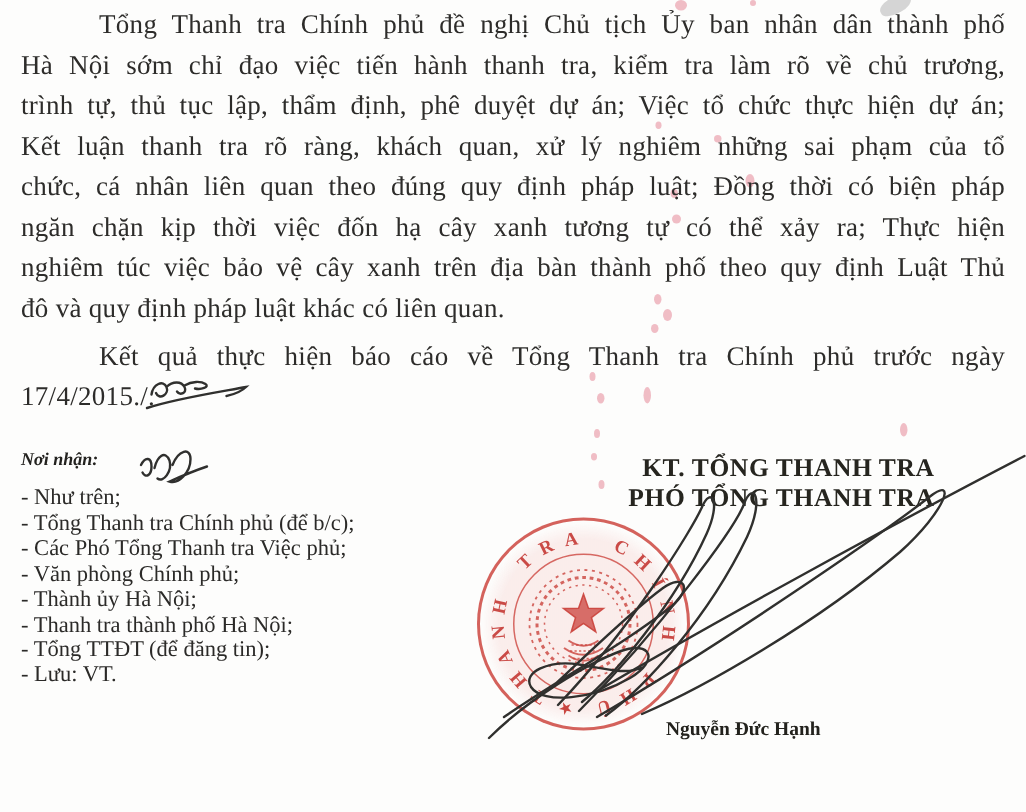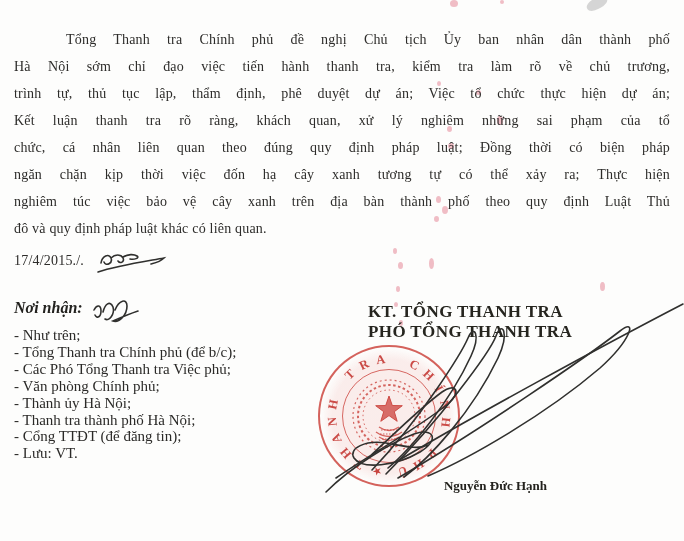--- a/index.html
+++ b/index.html
@@ -4,34 +4,34 @@
 <style>
   html,body { margin:0; padding:0; background:#ffffff; }
   .page {
     position:relative; width:684px; height:541px; overflow:hidden;
     background:#fdfdfc; color:#2d2c2a;
     font-family:"Liberation Serif","DejaVu Serif",serif;
   }
 
   
   .body-text { position:absolute; left:14px; right:14px; top:3px; z-index:2;
-               font-size:14px; line-height:27px; letter-spacing:.2px;margin-top:23px; }
+               font-size:18px; line-height:27px; letter-spacing:.2px; }
   .line { text-align:justify; text-align-last:justify; }
   .line.first { text-indent:52px; }
   .line.end  { text-align-last:left; }
   .para2 { margin-top:5px; }
 
   
   .recipients { position:absolute; left:14px; top:299px; z-index:2; }
-  .recipients-heading { font-weight:bold; font-style:italic; font-size:16px; color:#23221f; }
+  .recipients-heading { font-weight:bold; font-style:italic; font-size:12px; color:#23221f; }
   .recipients-list { margin-top:10px; font-size:15px; line-height:16.9px; color:#2b2a28; }
 
   
   .sign-block { position:absolute; left:368px; top:302px; width:255px; z-index:2;
-                text-align:left; font-weight:bold; font-size:17px; line-height:20px;
+                text-align:right; font-weight:bold; font-size:17px; line-height:20px;
                 color:#26251f; letter-spacing:.4px; }
   .signer-name { position:absolute; left:368px; top:478px; width:255px; z-index:4;
                  text-align:center; font-weight:bold; font-size:13px; color:#23221d; }
 
   
   .seal { position:absolute; left:318px; top:345px; width:142px; height:142px; z-index:3;
           border:2.5px solid rgba(205,70,64,.85); border-radius:50%;
           background:radial-gradient(circle, rgba(232,120,115,.12) 0 58%, rgba(232,120,115,0) 70%);
           box-sizing:border-box; }
   .seal-inner { position:absolute; left:50%; top:50%; width:94px; height:94px;
@@ -68,39 +68,40 @@
       <div class="line first">Tổng Thanh tra Chính phủ đề nghị Chủ tịch Ủy ban nhân dân thành phố</div>
       <div class="line">Hà Nội sớm chỉ đạo việc tiến hành thanh tra, kiểm tra làm rõ về chủ trương,</div>
       <div class="line">trình tự, thủ tục lập, thẩm định, phê duyệt dự án; Việc tổ chức thực hiện dự án;</div>
       <div class="line">Kết luận thanh tra rõ ràng, khách quan, xử lý nghiêm những sai phạm của tổ</div>
       <div class="line">chức, cá nhân liên quan theo đúng quy định pháp luật; Đồng thời có biện pháp</div>
       <div class="line">ngăn chặn kịp thời việc đốn hạ cây xanh tương tự có thể xảy ra; Thực hiện</div>
       <div class="line">nghiêm túc việc bảo vệ cây xanh trên địa bàn thành phố theo quy định Luật Thủ</div>
       <div class="line end">đô và quy định pháp luật khác có liên quan.</div>
     </div>
     <div class="para para2">
+      <div class="line first">Kết quả thực hiện báo cáo về Tổng Thanh tra Chính phủ trước ngày</div>
       <div class="line end">17/4/2015./.</div>
     </div>
   </div>
 
   <svg class="paraph paraph-date" width="72" height="28" viewBox="0 0 72 28">
     <path class="hand" d="M5,14 C6,7 13,4 15,9 C17,14 10,18 8,13 M15,9 C19,5 25,5 27,9 C29,13 24,15 22,12 M27,8 C32,5 38,5 41,7 C44,9 38,11 34,10"></path>
     <path class="hand" d="M2,23 C20,17 46,13 68,9 C64,13 59,14 55,15"></path>
   </svg>
 
   <div class="recipients">
     <div class="recipients-heading">Nơi nhận:</div>
     <div class="recipients-list">
       <div>- Như trên;</div>
       <div>- Tổng Thanh tra Chính phủ (để b/c);</div>
       <div>- Các Phó Tổng Thanh tra Việc phủ;</div>
       <div>- Văn phòng Chính phủ;</div>
       <div>- Thành ủy Hà Nội;</div>
       <div>- Thanh tra thành phố Hà Nội;</div>
-      <div>- Cổng TTĐT (để đăng tin);</div>
+      <div>- Tổng TTĐT (để đăng tin);</div>
       <div>- Lưu: VT.</div>
     </div>
   </div>
 
   <svg class="paraph paraph-recipients" width="50" height="30" viewBox="0 0 50 30">
     <path class="hand" d="M4,13 C7,7 11,8 11,14 C11,20 7,22 5,18 M13,15 C15,7 20,3 23,10 C25,17 19,25 15,22 M25,13 C29,3 37,1 37,9 C37,18 29,26 23,24 C32,20 42,16 48,14"></path>
   </svg>
 
   <div class="sign-block">
     <div>KT. TỔNG THANH TRA</div>

